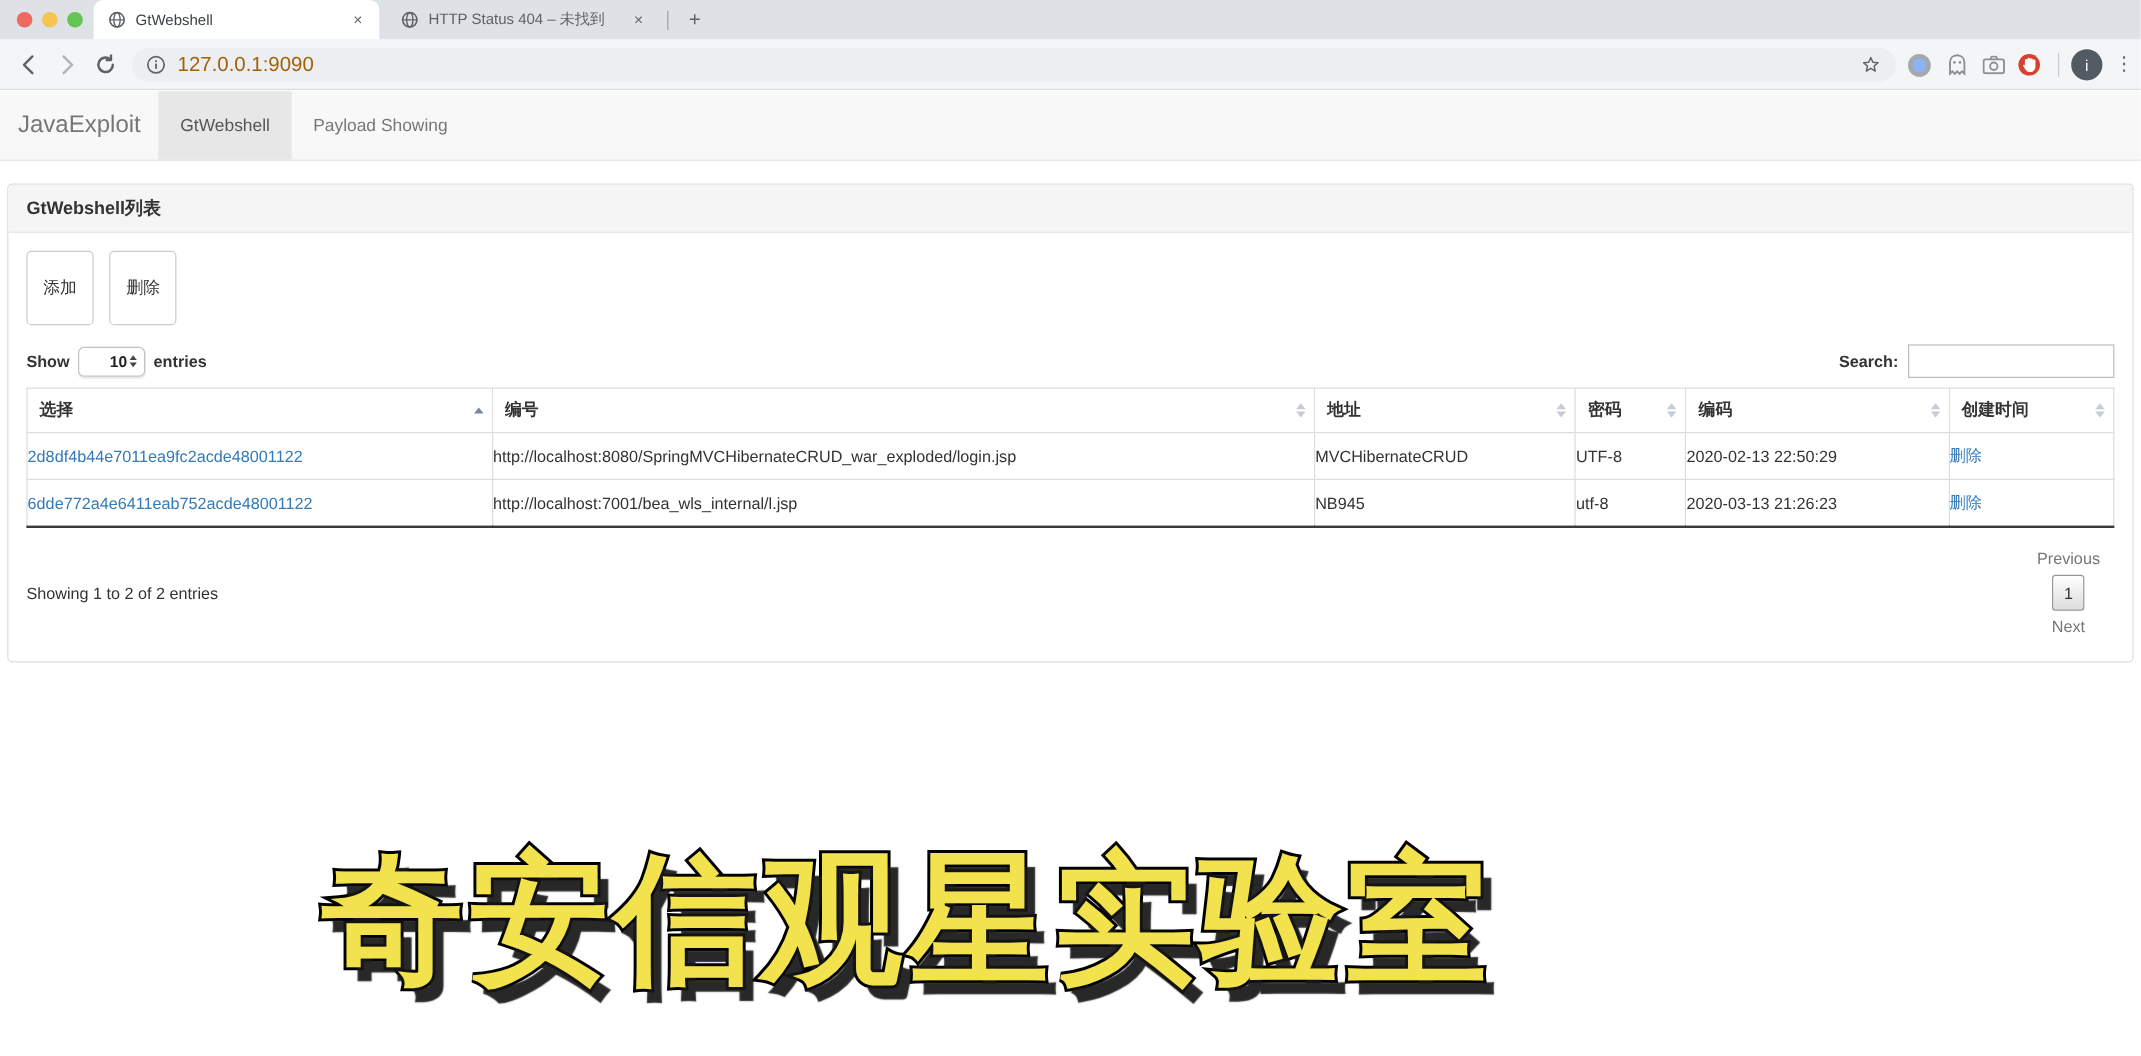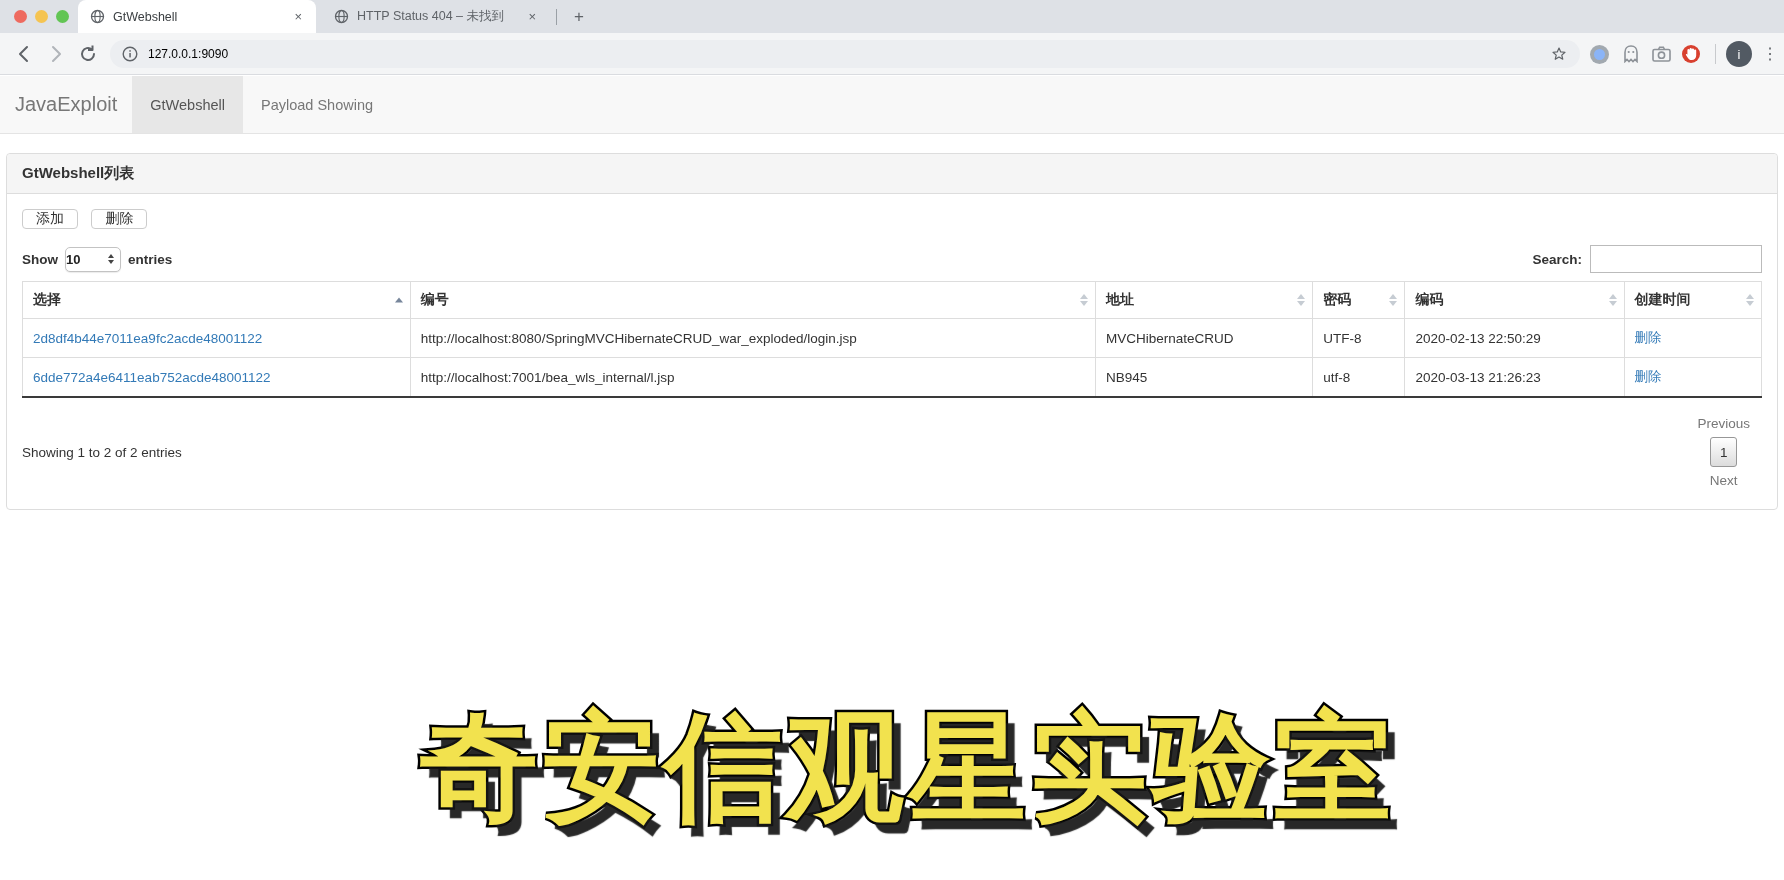--- a/index.html
+++ b/index.html
@@ -17,71 +17,71 @@
   .tab.inactive { left:322px; width:228px; }
   .tab .title { flex:1; white-space:nowrap; overflow:hidden; }
   .tab .close { font-size:13px; color:#5f6368; cursor:pointer; padding:0 2px; }
   .tab-divider { position:absolute; left:556px; top:9px; width:1px; height:16px; background:#9aa0a6; }
   .newtab { position:absolute; left:566px; top:5px; width:26px; height:24px; font-size:17px; color:#5f6368; text-align:center; line-height:23px; border-radius:50%; }
   .favicon { width:15px; height:15px; flex:0 0 15px; }
 
   .toolbar { position:absolute; left:0; top:33px; width:1784px; height:42px; background:#f4f5f6; border-bottom:1px solid #dadce0; }
   .navbtn { position:absolute; top:9px; width:24px; height:24px; }
   .omnibox { position:absolute; left:110px; top:7px; width:1470px; height:28px; background:#eceef1; border-radius:14px; display:flex; align-items:center; padding:0 12px; }
-  .omnibox .url { font-size:12px; color:#000000; margin-left:10px; flex:1; }
+  .omnibox .url { font-size:17px; color:#a16207; margin-left:10px; flex:1; }
   .ext { position:absolute; top:10px; width:22px; height:22px; display:flex; align-items:center; justify-content:center; }
   .ext-circle1 { width:19px; height:19px; border-radius:50%; background:#a2a9b0; position:relative; }
   .ext-circle1::after { content:""; position:absolute; left:4px; top:4px; width:11px; height:11px; border-radius:50%; background:#8ab4f8; }
   .toolbar-sep { position:absolute; left:1715px; top:11px; width:1px; height:20px; background:#c8cacd; }
   .avatar { position:absolute; left:1726px; top:8px; width:26px; height:26px; border-radius:50%; background:#525a63; color:#fff; font-size:13px; display:flex; align-items:center; justify-content:center; }
   .kebab { position:absolute; left:1762px; top:9px; font-size:16px; color:#5f6368; width:16px; text-align:center; line-height:24px; }
 
   
   .page { position:absolute; left:0; top:76px; width:1784px; height:804px; background:#fff; }
 
   .navbar { height:58px; background:#f8f8f8; border-bottom:1px solid #e4e4e4; display:flex; align-items:stretch; }
   .brand { font-size:20px; color:#777; padding:0 15px; display:flex; align-items:center; }
   .nav-item { font-size:14.5px; color:#777; padding:0 18px; display:flex; align-items:center; }
   .nav-item.active { background:#e7e7e7; color:#555; }
 
   .panel { margin:19px 6px 0 6px; border:1px solid #ddd; border-radius:4px; }
   .panel-heading { background:#f5f5f5; border-bottom:1px solid #ddd; border-radius:4px 4px 0 0; padding:10px 15px; font-size:15px; font-weight:bold; color:#333; }
   .panel-body { padding:15px; }
 
-  .btn { display:inline-block; background:#fff; border:1px solid #ccc; border-radius:4px; color:#333; font-size:14px; padding:0 13px; margin-right:9px; cursor:pointer; font-family:inherit; }
+  .btn { display:inline-block; background:#fff; border:1px solid #ccc; border-radius:4px; color:#333; font-size:14px; padding:21px 13px; margin-right:9px; cursor:pointer; font-family:inherit; }
 
   .dt-controls { display:flex; justify-content:space-between; align-items:center; margin-top:16px; margin-bottom:8px; }
   .dt-length { font-size:13.5px; font-weight:bold; color:#333; display:flex; align-items:center; gap:7px; }
   .dt-select { width:56px; height:25px; border:1px solid #c3c3c3; border-radius:5px; background:#fff; display:flex; align-items:center; font-size:13px; font-weight:bold; color:#222; box-shadow:0 1px 1px rgba(0,0,0,.08); }
-  .dt-select .val { flex:1; text-align:left; }
+  .dt-select .val { flex:1; text-align:right; }
   .dt-select .stepper { width:14px; display:flex; flex-direction:column; align-items:center; gap:2px; padding-right:4px; }
   .dt-select .stepper i { width:0; height:0; border-left:3.5px solid transparent; border-right:3.5px solid transparent; }
   .dt-select .stepper i.up { border-bottom:4.5px solid #444; }
   .dt-select .stepper i.down { border-top:4.5px solid #444; }
   .dt-search { font-size:13.5px; font-weight:bold; color:#333; display:flex; align-items:center; gap:8px; }
   .dt-search input { width:172px; height:28px; border:1px solid #bbb; background:#fff; font-size:13px; padding:0 6px; font-family:inherit; }
 
   table.dataTable { width:100%; border-collapse:collapse; table-layout:fixed; border:1px solid #ddd; border-bottom:2px solid #3a3a3a; }
   table.dataTable th { border:1px solid #ddd; text-align:left; font-size:14px; font-weight:bold; color:#333; padding:9px 22px 9px 10px; position:relative; background:#fff; cursor:pointer; }
-  table.dataTable td { border:1px solid #ddd; font-size:13.5px; color:#333; padding:10px 10px; overflow:hidden; white-space:nowrap; }
+  table.dataTable td { border:1px solid #ddd; font-size:13.5px; color:#333; padding:10px 0; overflow:hidden; white-space:nowrap; }
   table.dataTable a { color:#337ab7; text-decoration:none; cursor:pointer; }
   .sorter { position:absolute; right:7px; top:50%; transform:translateY(-50%); display:flex; flex-direction:column; align-items:center; gap:2px; }
   .sorter i { width:0; height:0; border-left:4px solid transparent; border-right:4px solid transparent; }
   .sorter i.up { border-bottom:5px solid #c6ccd3; }
   .sorter i.down { border-top:5px solid #c6ccd3; }
   .sorter.asc i.up { border-bottom-color:#77869b; }
 
   .dt-footer { display:flex; justify-content:space-between; align-items:center; margin-top:12px; }
   .dt-info { font-size:13.5px; color:#333; }
   .dt-paginate { display:flex; align-items:center;flex-direction:column; }
   .page-btn { font-size:13.5px; color:#777; padding:6px 12px; }
   .page-num { min-width:27px; height:30px; border:1px solid #979797; border-radius:3px; background:linear-gradient(to bottom,#ffffff 0%,#dcdcdc 100%); color:#333; font-size:13.5px; display:flex; align-items:center; justify-content:center; margin:0 10px; }
 
   
-  .watermark { position:absolute; left:0; top:700px; width:1512px; text-align:left; padding-left:420px; font-size:118px; font-weight:900; letter-spacing:4px; line-height:1.15; color:#f2e24e; -webkit-text-stroke:5px #000; paint-order:stroke fill; text-shadow:9px 11px 1px rgba(22,22,22,0.92); white-space:nowrap; pointer-events:none; }
+  .watermark { position:absolute; left:0; top:700px; width:1512px; text-align:center; font-size:118px; font-weight:900; letter-spacing:4px; line-height:1.15; color:#f2e24e; -webkit-text-stroke:5px #000; paint-order:stroke fill; text-shadow:9px 11px 1px rgba(22,22,22,0.92); white-space:nowrap; pointer-events:none; }
 
   svg { display:block; }
 </style>
 </head>
 <body>
 
 <div class="tabstrip">
   <span class="traffic red"></span>
   <span class="traffic yellow"></span>
   <span class="traffic green"></span>

